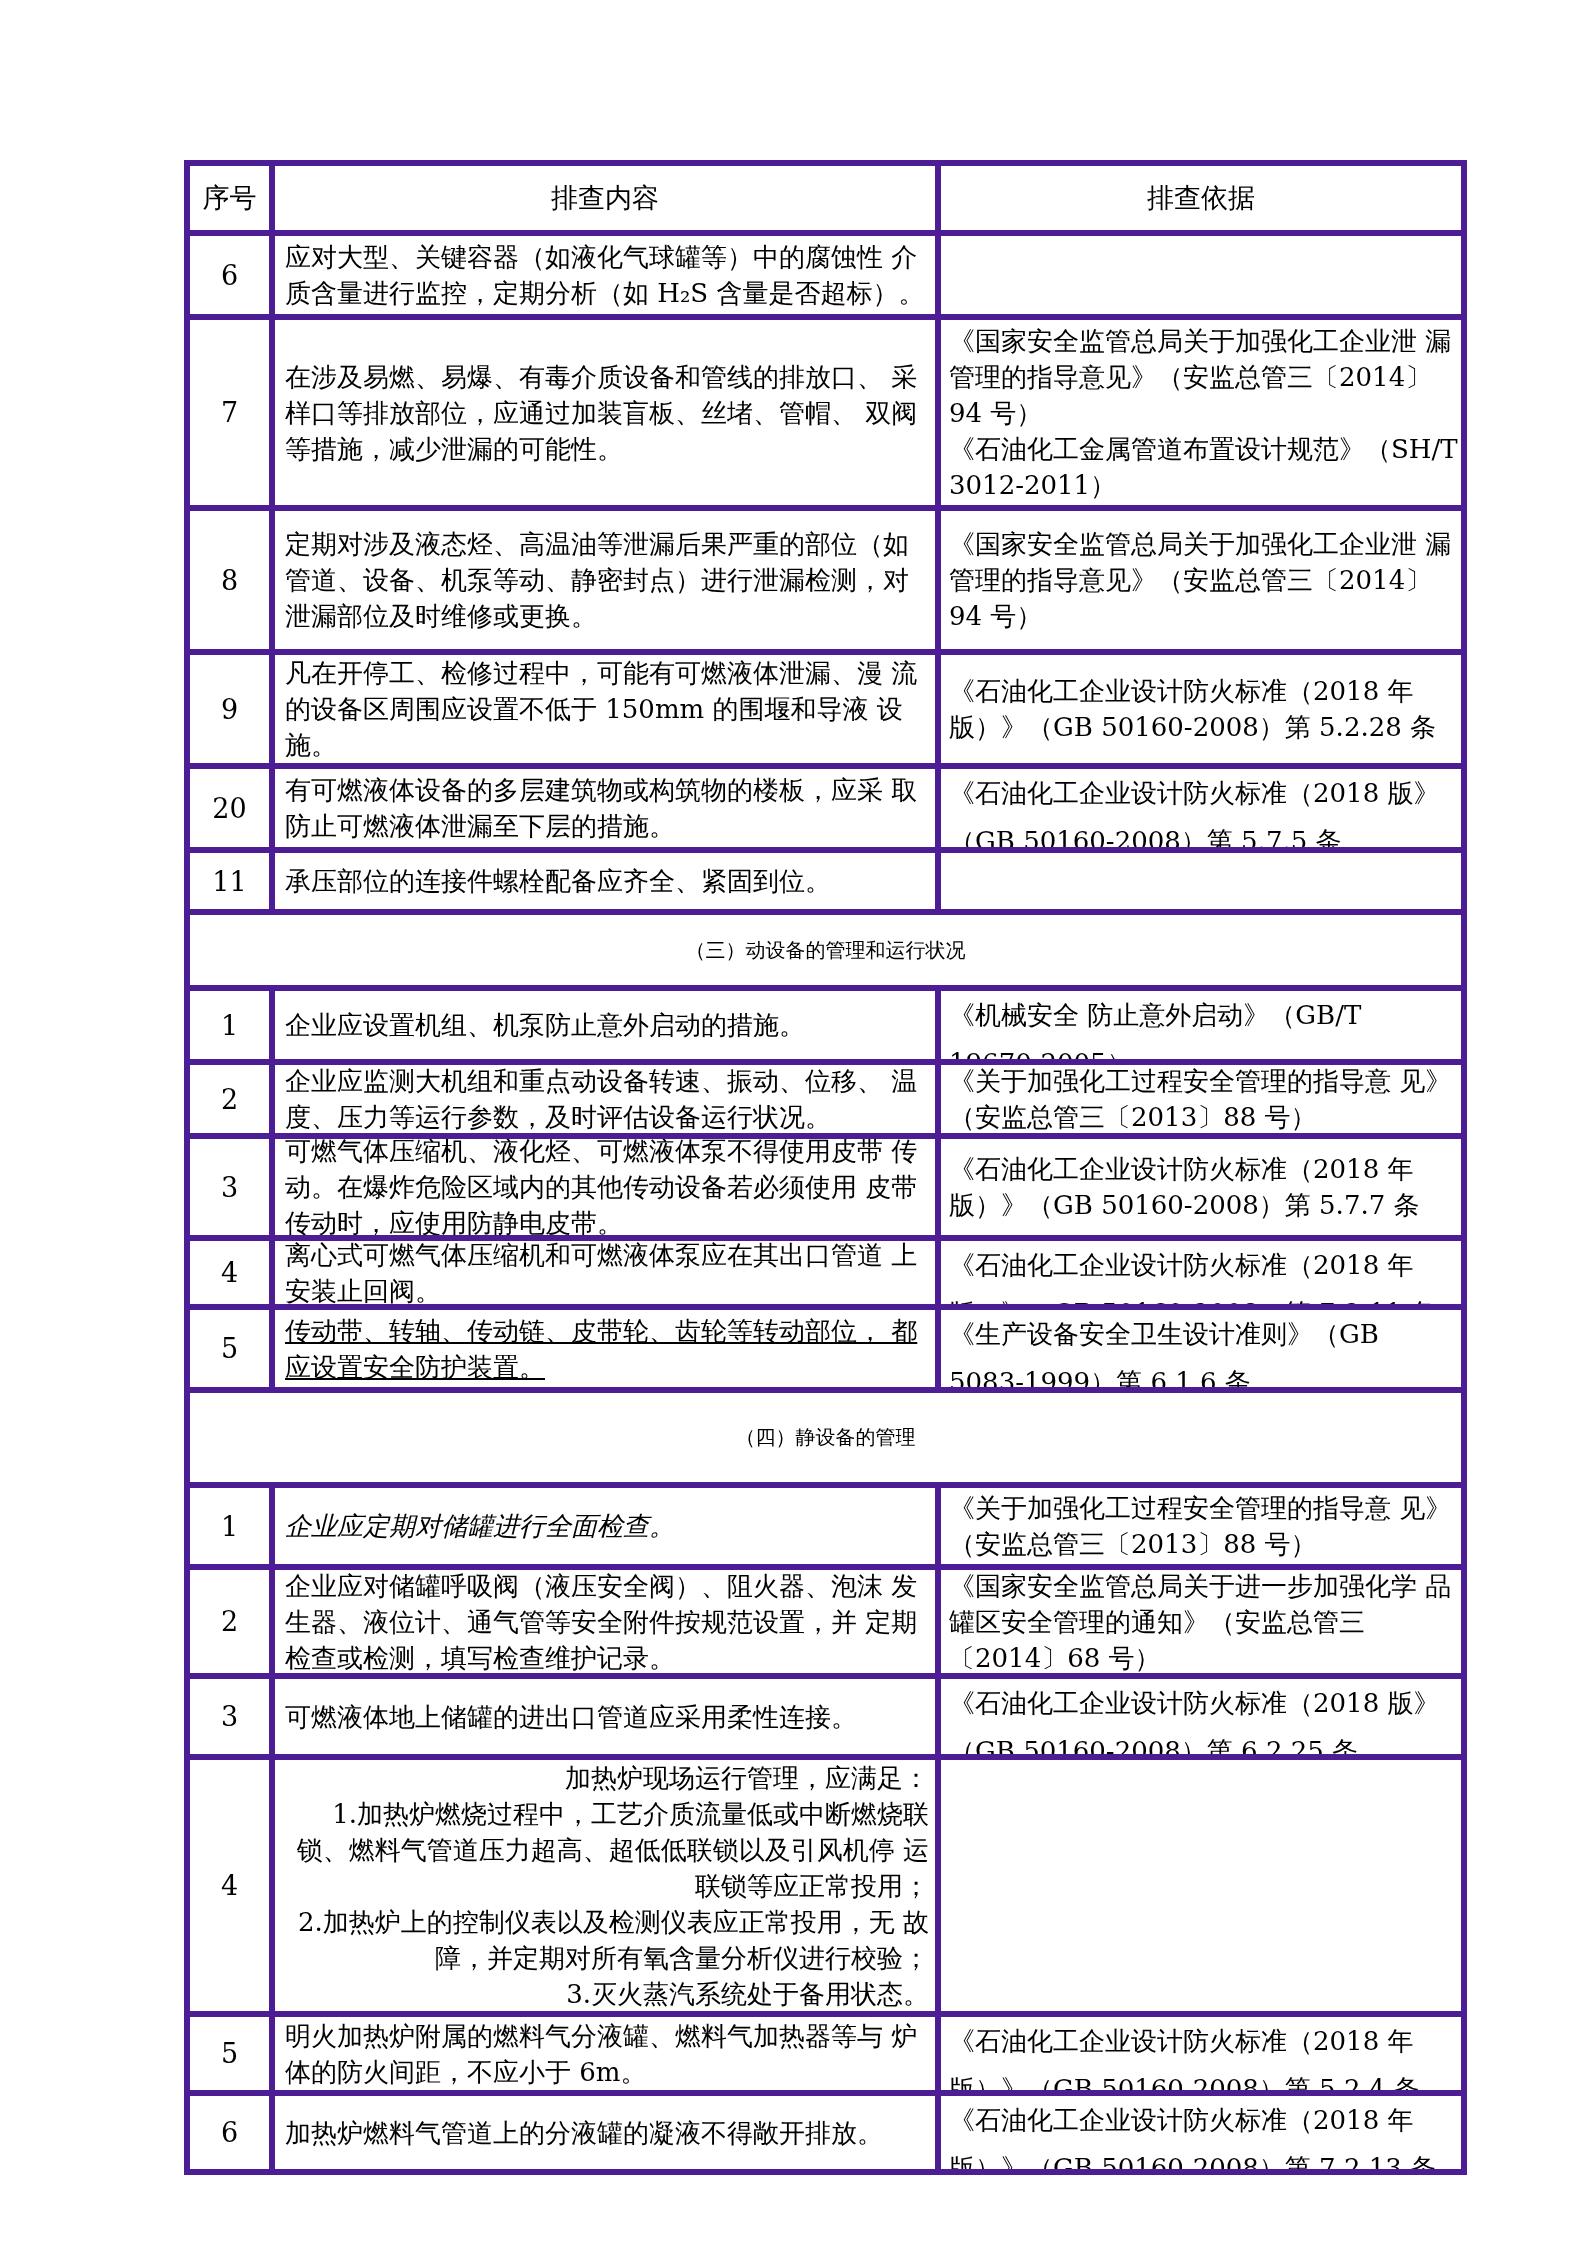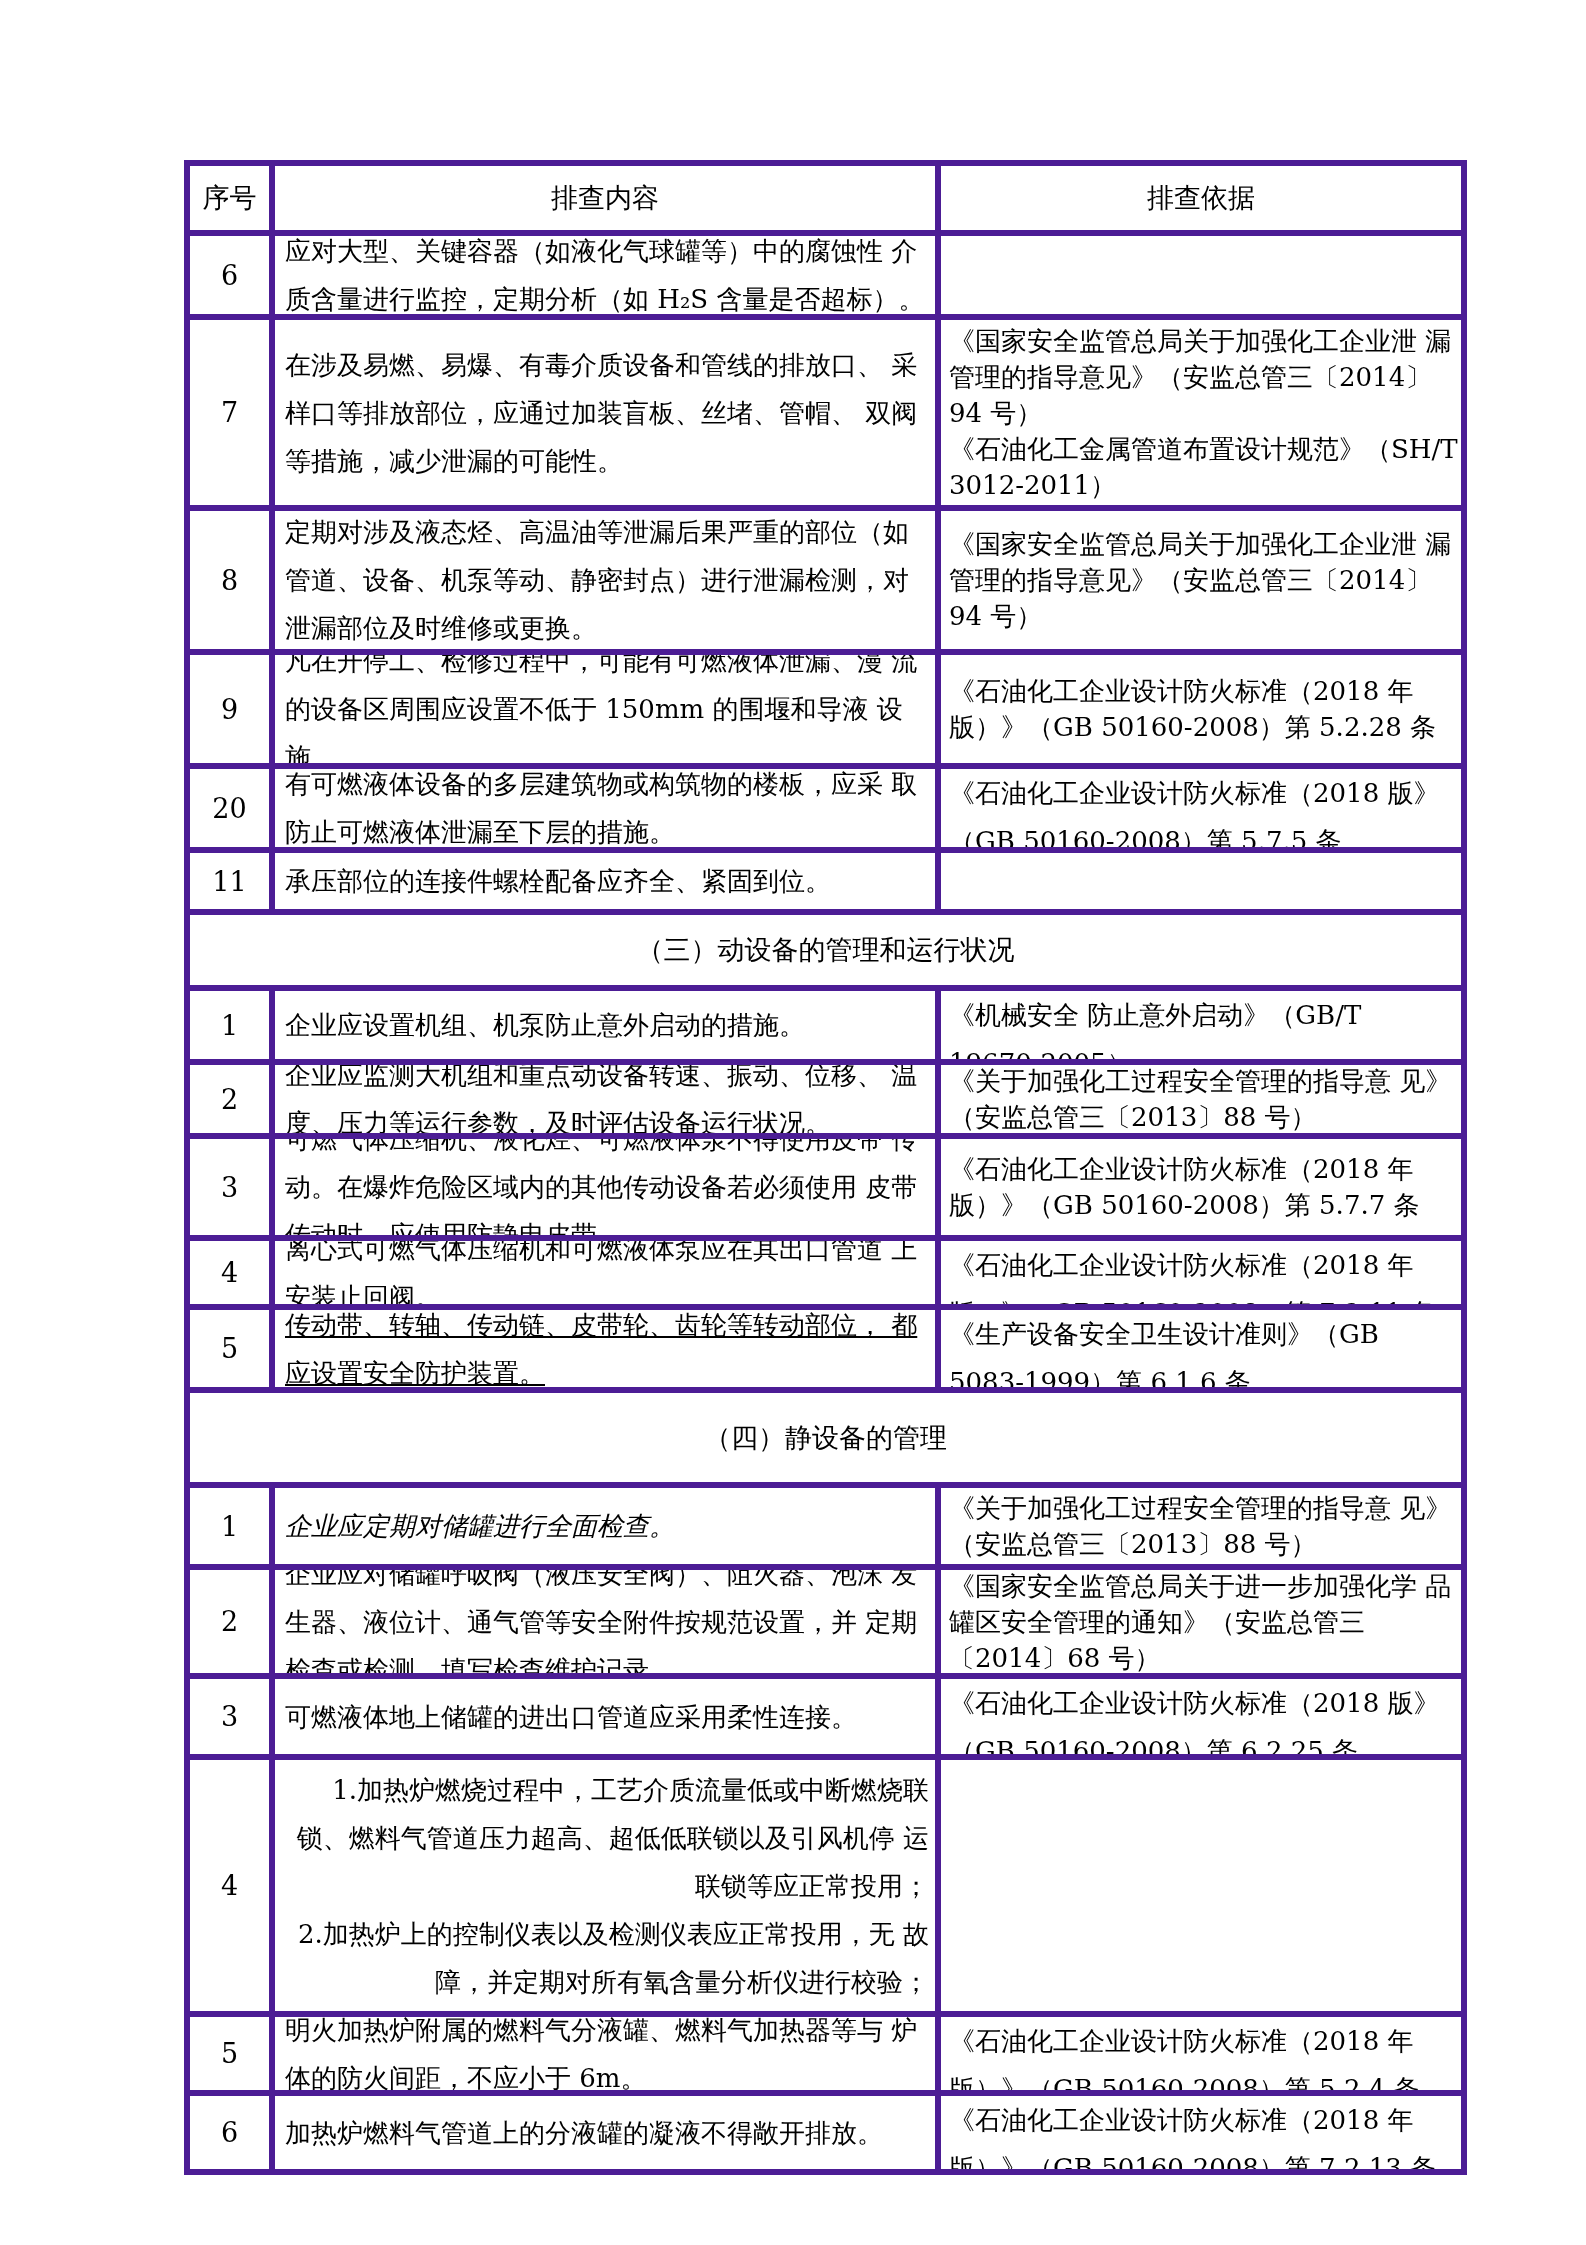--- a/index.html
+++ b/index.html
@@ -12,28 +12,28 @@
   table.doc {
     position:absolute; left:184px; top:160px; width:1277px;
     border-collapse:collapse; table-layout:fixed;
   }
   td, th { border:6px solid #4c1d95; padding:0; vertical-align:middle; font-weight:normal; }
   .cell { overflow:hidden; display:flex; }
   .head-cell { height:64px; align-items:center; justify-content:center; font-size:27px; }
   .no-cell { align-items:center; justify-content:center; font-size:27px; }
   .content-cell {
     align-items:center; justify-content:flex-start; text-align:left;
-    padding:0 6px 0 10px; font-size:26px; line-height:48px;
+    padding:0 6px 0 10px; font-size:26px; line-height:36px;
   }
   .basis-cell {
     align-items:center; justify-content:flex-start; text-align:left;
     padding:0 2px 0 8px; font-size:26px; line-height:36px;
   }
   .basis-cell.clip { align-items:flex-start; line-height:48px;border-radius:7px; }
-  .sec-cell { align-items:center; justify-content:center; font-size:27px; }
+  .sec-cell { align-items:center; justify-content:center; font-size:20px; }
   .bindtext { white-space:pre-line; }
 </style>
 </head>
 <body>
 
 <div class="page">
   <table class="doc">
     <colgroup>
       <col style="width:85px">
       <col style="width:666px">

